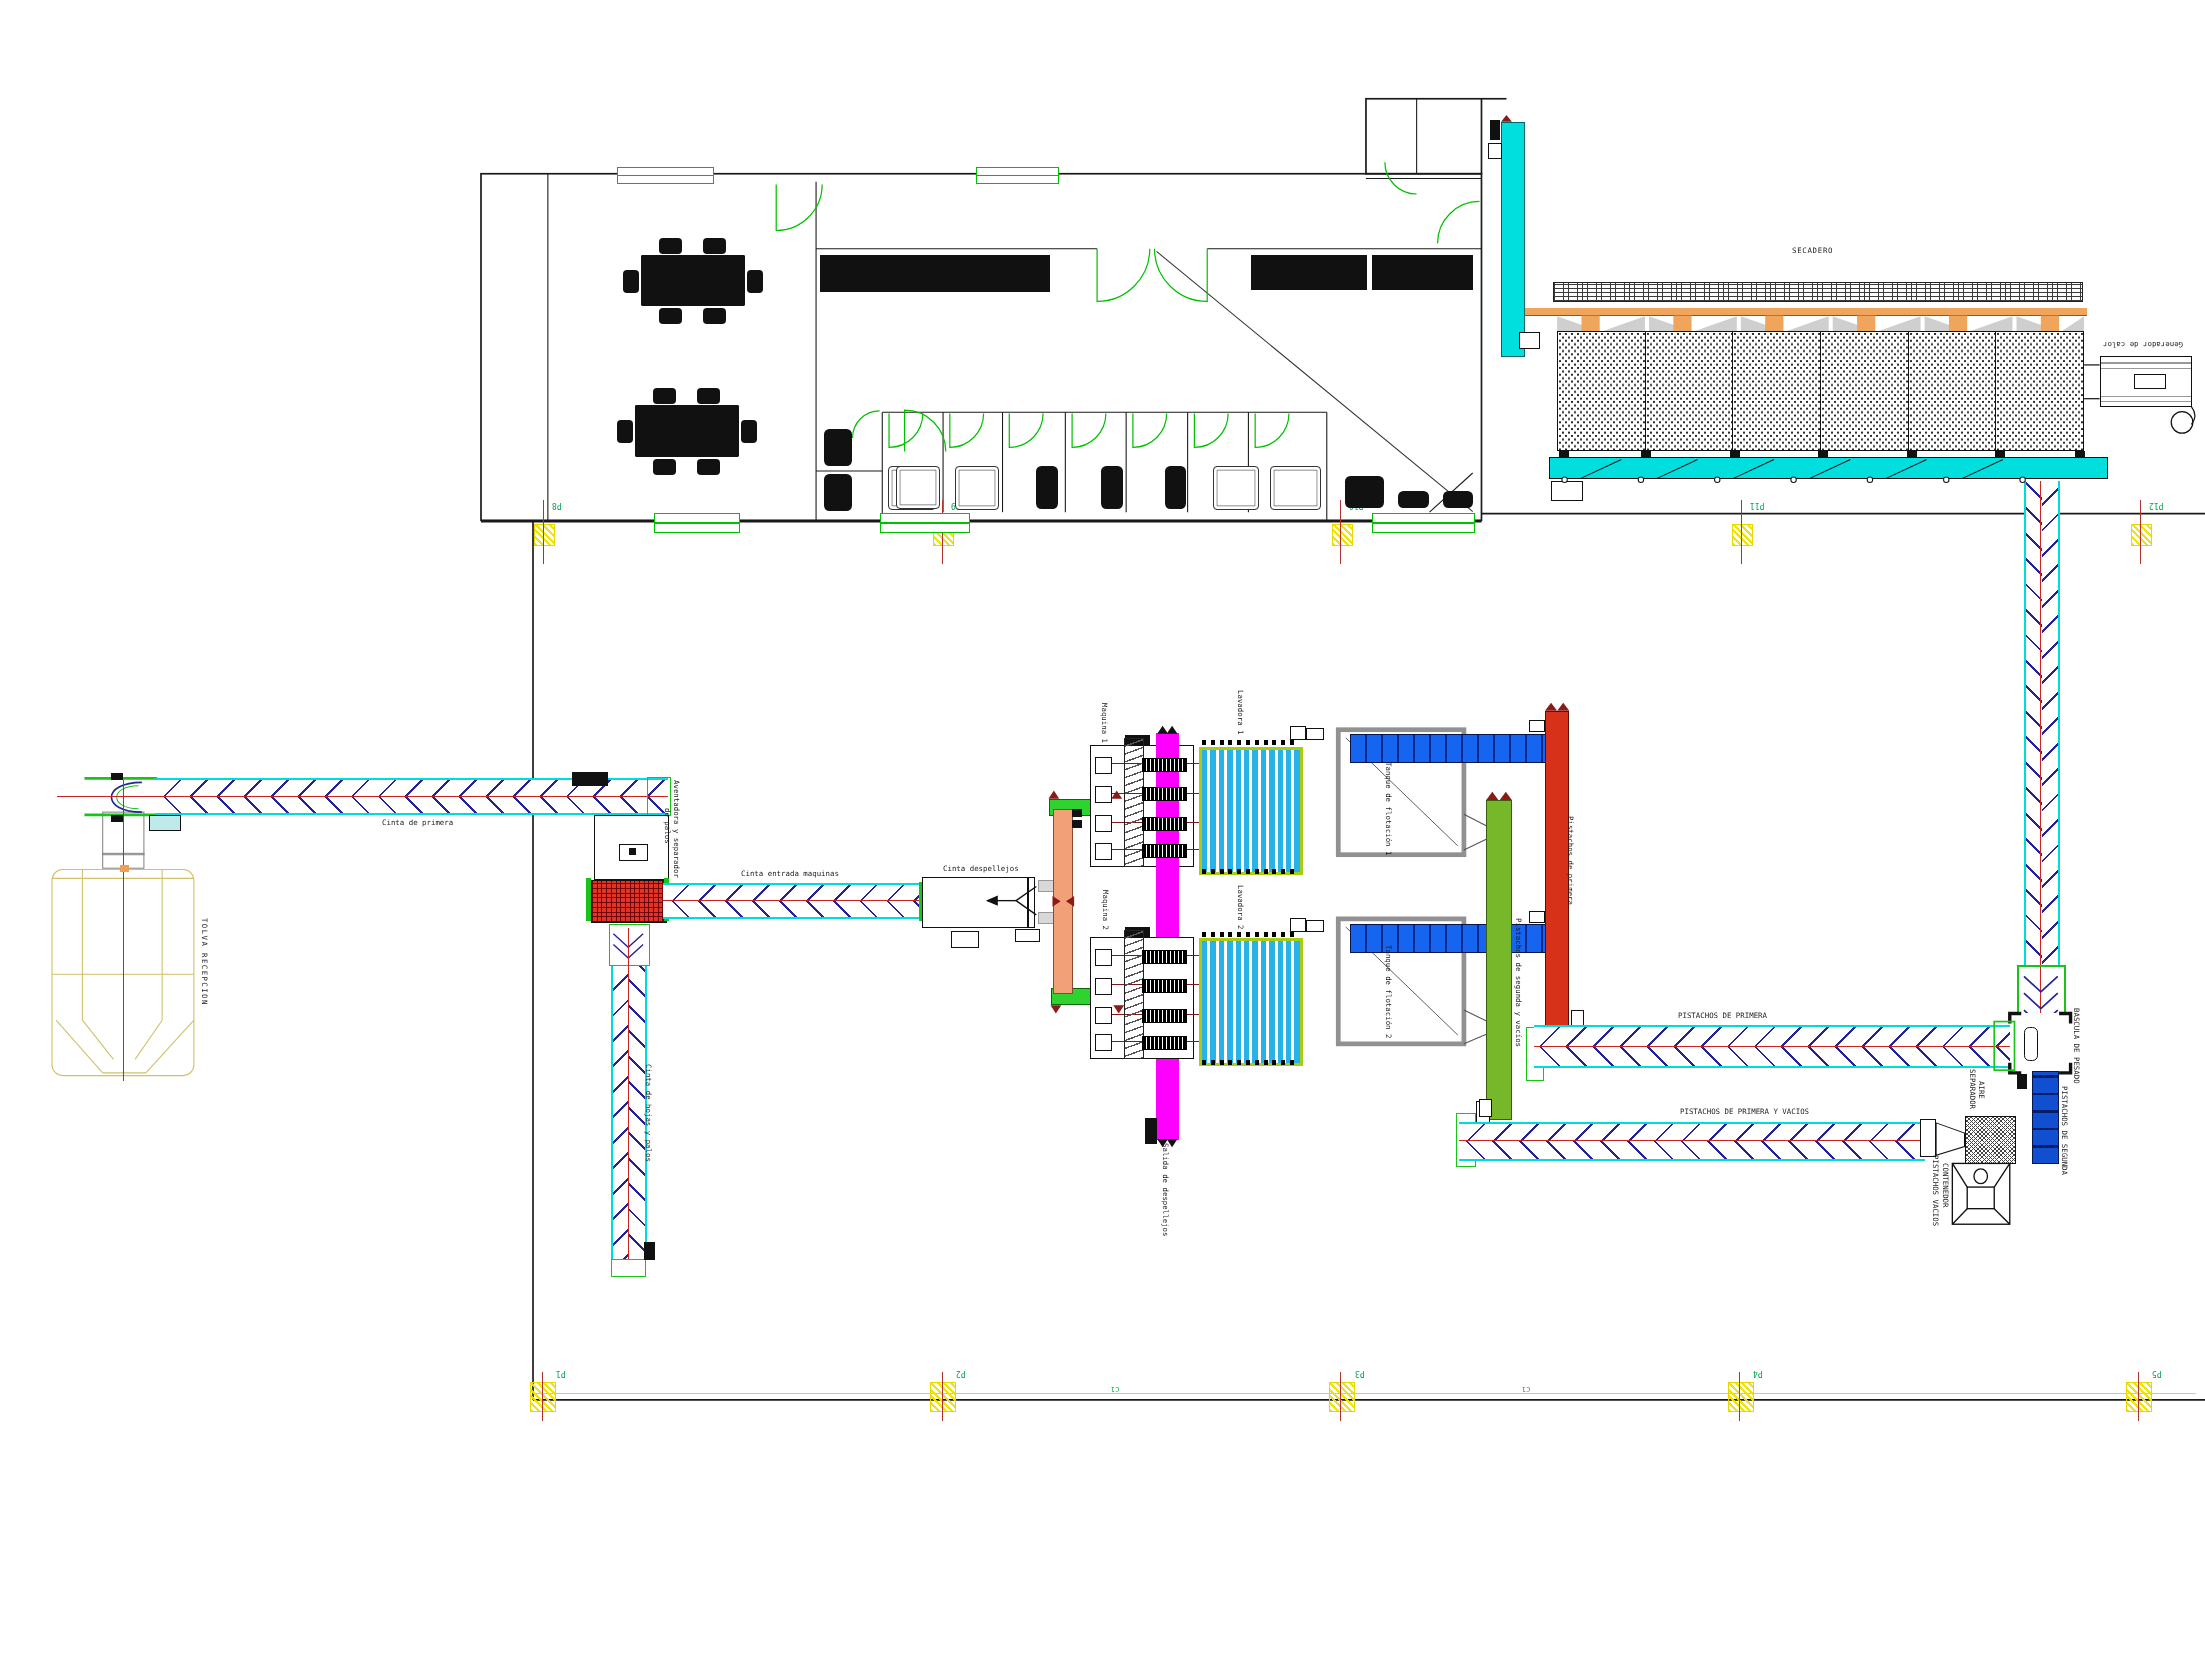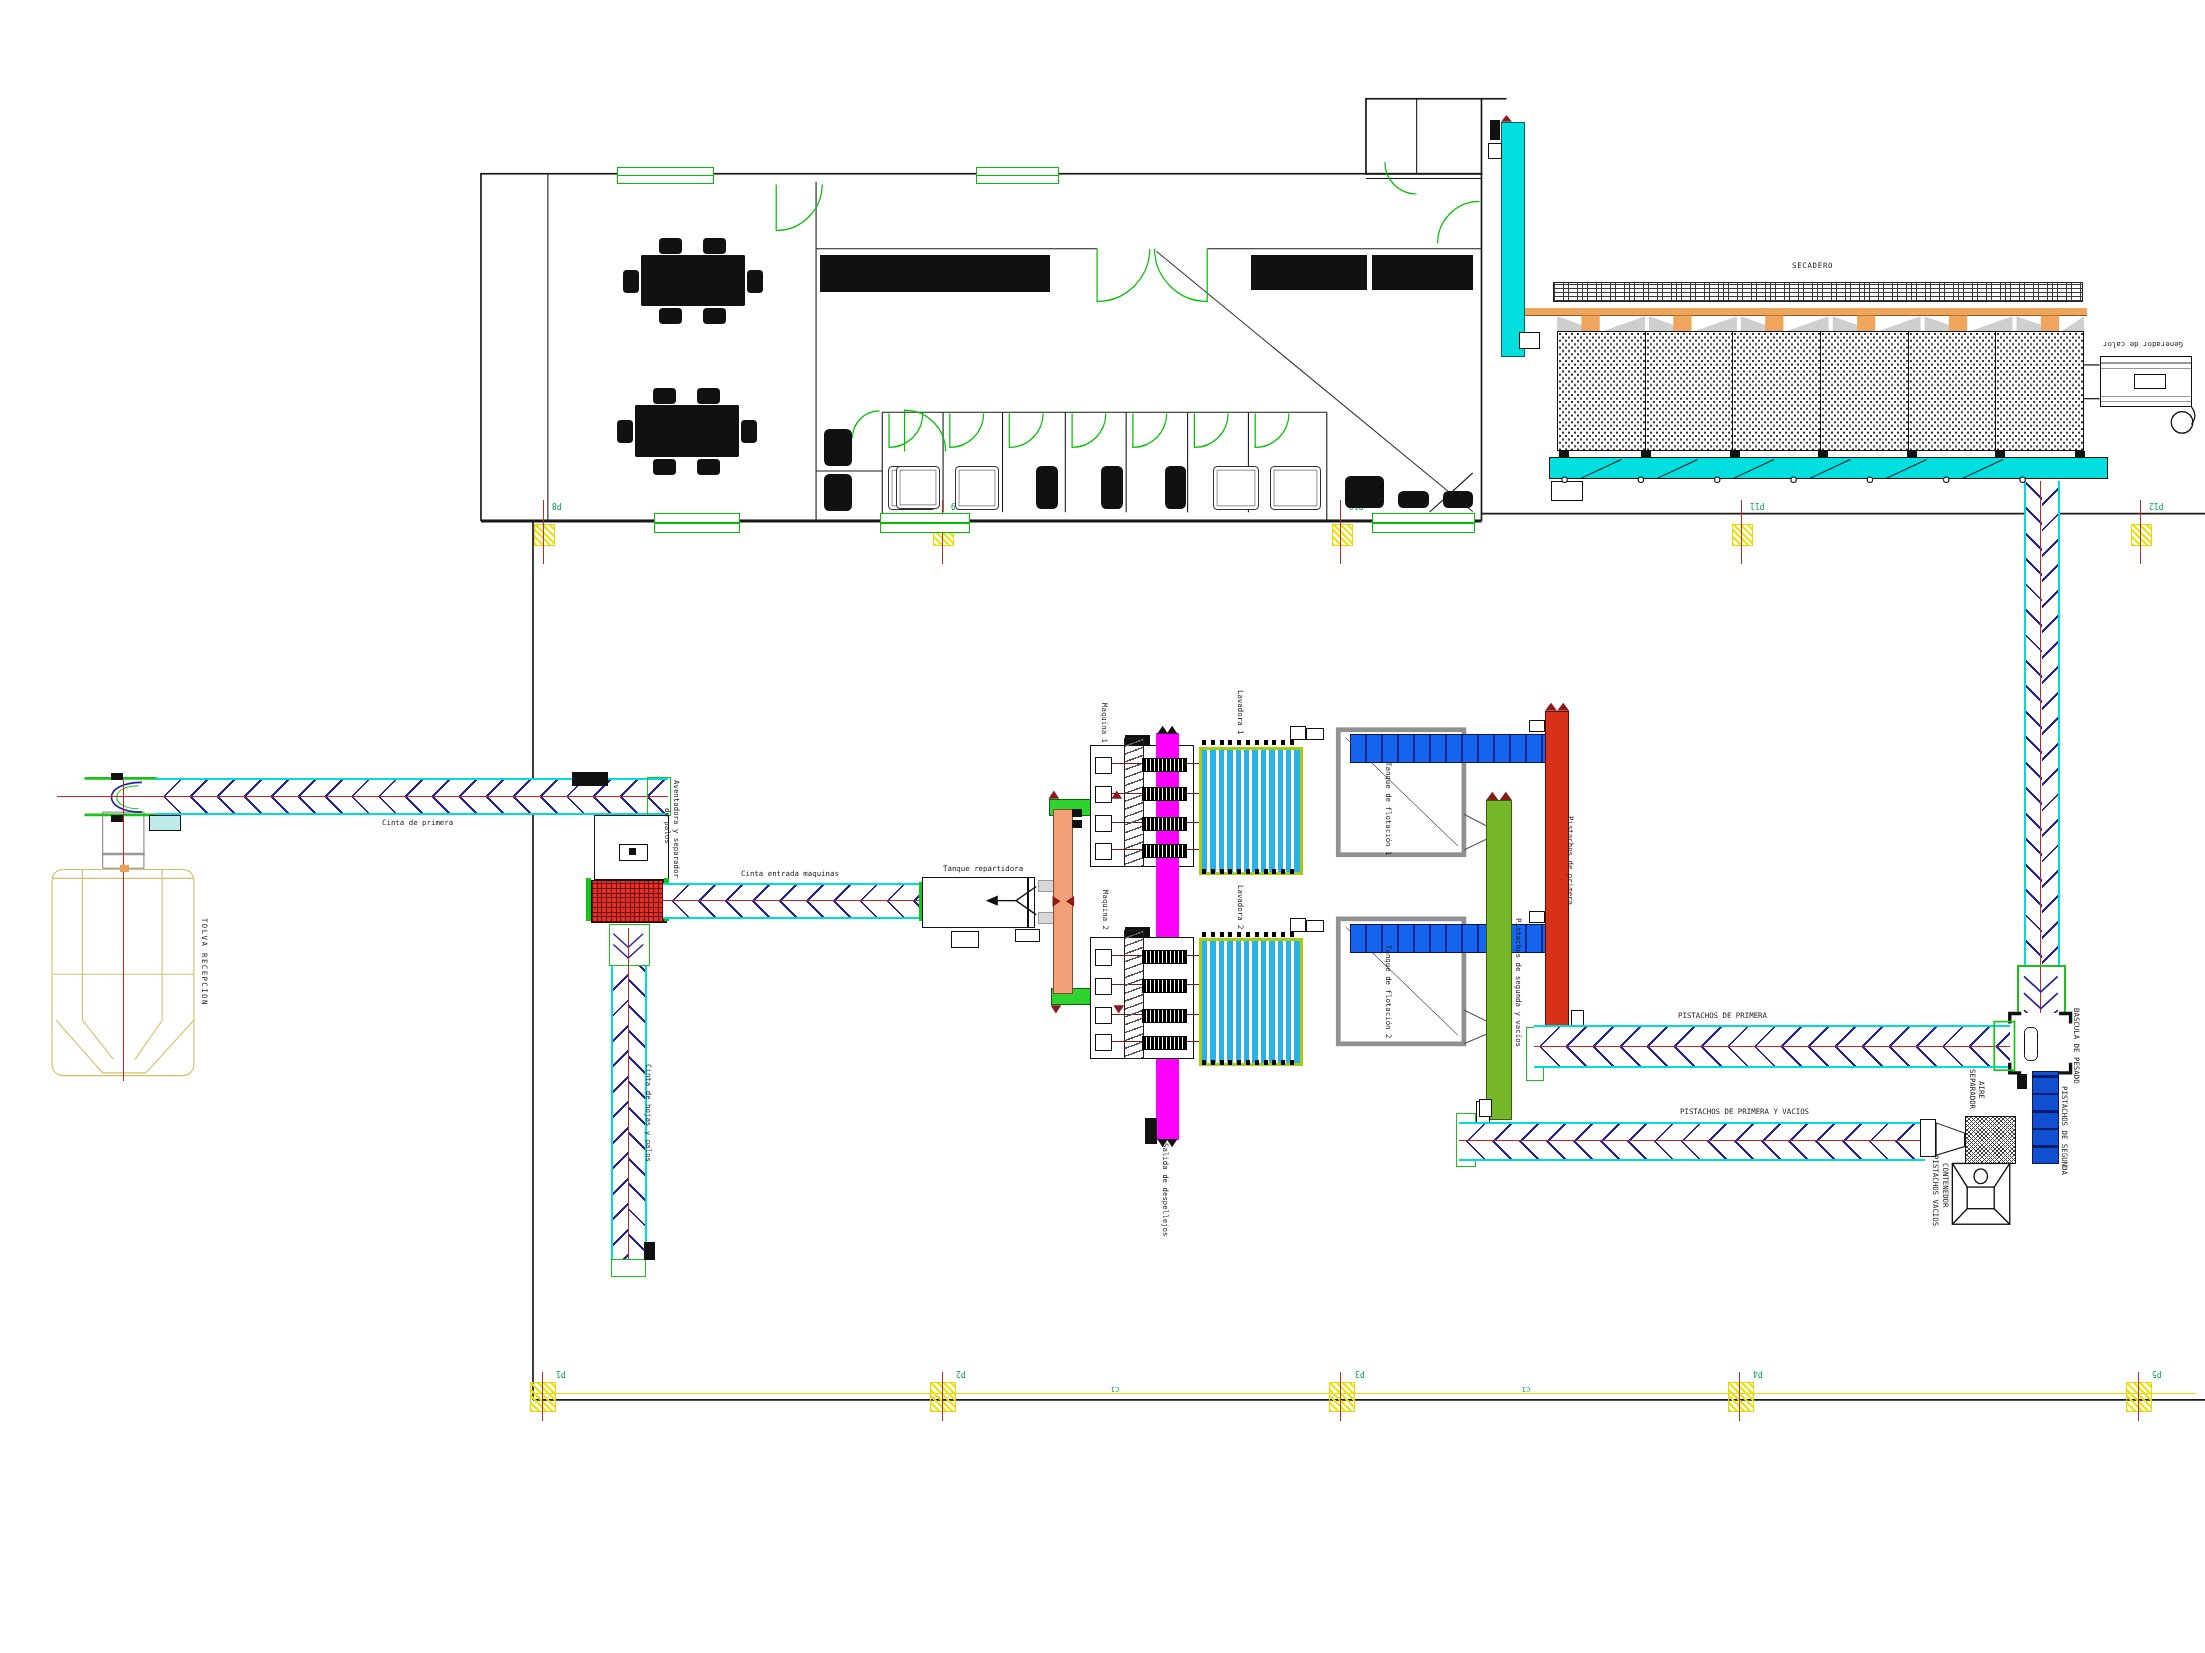--- a/index.html
+++ b/index.html
@@ -264,21 +264,21 @@
   <div class="redline" style="left:663px;top:900px;width:260px;height:1.4px;"></div>
   <div class="abs" style="left:919px;top:882px;width:5.4px;height:39px;background:#17c417;"></div>
   <div class="motor" style="left:951px;top:931px;width:26px;height:15px;"></div>
   <div class="lbl" style="left:741px;top:870px;">Cinta entrada maquinas</div>
 
   <div class="abs" style="left:922px;top:877px;width:113px;height:51px;border:1.7px solid #111;background:#fff;"></div>
   <div class="abs blk" style="left:1027px;top:877px;width:2px;height:51px;"></div>
   <div class="motor" style="left:1015px;top:929px;width:23px;height:10.8px;"></div>
   <div class="abs" style="left:1038px;top:880px;width:20px;height:11.5px;background:#d8d8d8;border:0.7px solid #999;"></div>
   <div class="abs" style="left:1038px;top:912px;width:20px;height:12px;background:#d8d8d8;border:0.7px solid #999;"></div>
-  <div class="lbl" style="left:943px;top:865px;">Tanque repartidora</div>
+  <div class="lbl" style="left:943px;top:865px;">Cinta despellejos</div>
 
   <div class="abs" style="left:1049px;top:799px;width:73px;height:17px;background:#2fd32f;border:0.7px solid #0a660a;"></div>
   <div class="abs" style="left:1051px;top:988px;width:72px;height:17px;background:#2fd32f;border:0.7px solid #0a660a;"></div>
   <div class="abs" style="left:1053px;top:809px;width:19.6px;height:185px;background:#f2a077;border:0.7px solid #8a4a30;"></div>
   <div class="abs blk" style="left:1072px;top:809px;width:9.5px;height:8px;"></div>
   <div class="abs blk" style="left:1072px;top:820px;width:9.5px;height:8px;"></div>
 
   <div class="abs" style="left:1090px;top:745px;width:104px;height:122px;border:1.4px solid #111;background:#fff;"></div>
   <div class="abs blk" style="left:1125px;top:735px;width:25px;height:10.8px;"></div>
 
@@ -364,21 +364,21 @@
   <div class="redline" style="left:1459px;top:1140px;width:473px;height:1.4px;"></div>
   <div class="lbl" style="left:1680px;top:1108px;">PISTACHOS DE PRIMERA Y VACIOS</div>
 
   <div class="abs" style="left:1920px;top:1119px;width:16px;height:38px;border:1px solid #111;background:#fff;"></div>
   <div class="sephatch" style="left:1965px;top:1116px;width:49px;height:46px;"></div>
   <div class="lbl vlab" style="left:1969px;top:1069px;">SEPARADOR</div>
   <div class="lbl vlab" style="left:1978px;top:1081px;">AIRE</div>
   <div class="lbl vlab" style="left:1932px;top:1155px;">PISTACHOS VACIOS</div>
   <div class="lbl vlab" style="left:1942px;top:1163px;">CONTENEDOR</div>
 
-  <div class="lbl" style="left:1792px;top:262px;letter-spacing:0.7px;">SECADERO</div>
+  <div class="lbl" style="left:1792px;top:247px;letter-spacing:0.7px;">SECADERO</div>
   <div class="abs hatchgrid" style="left:1553px;top:282px;width:530px;height:20px;"></div>
   <div class="abs" style="left:1519px;top:308px;width:568px;height:8px;background:#efa65c;border-bottom:0.7px solid #8a5a20;"></div>
 
   <svg class="layer" width="2205" height="1654" style="pointer-events:none;" viewBox="0 0 3264 2448">
     <g fill="#cfcfcf">
       <polygon points="2305,468 2368,490 2305,490"></polygon>
         <polygon points="2435,468 2372,490 2435,490"></polygon>
       <polygon points="2441,468 2504,490 2441,490"></polygon>
         <polygon points="2571,468 2508,490 2571,490"></polygon>
       <polygon points="2577,468 2640,490 2577,490"></polygon>

